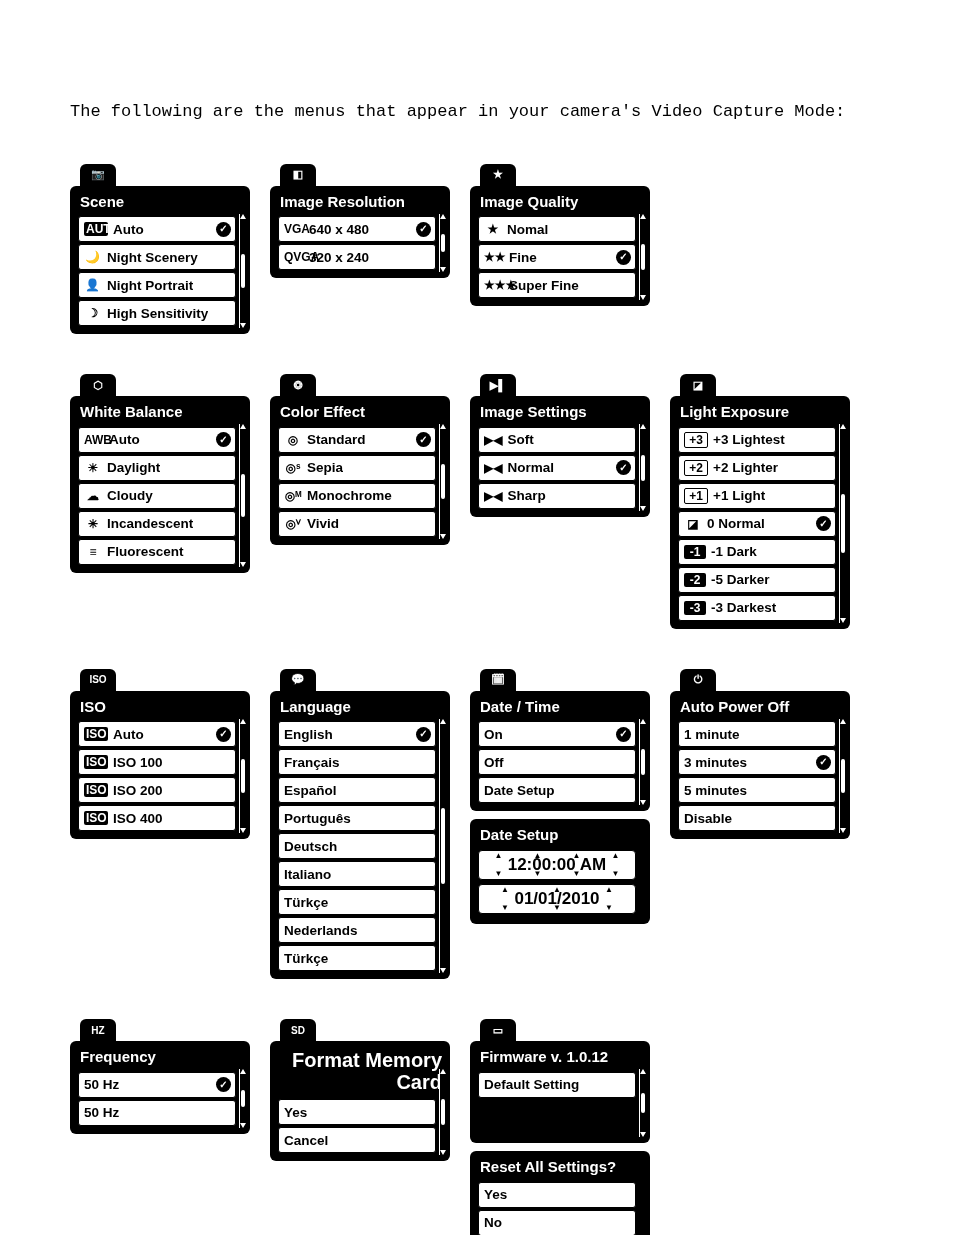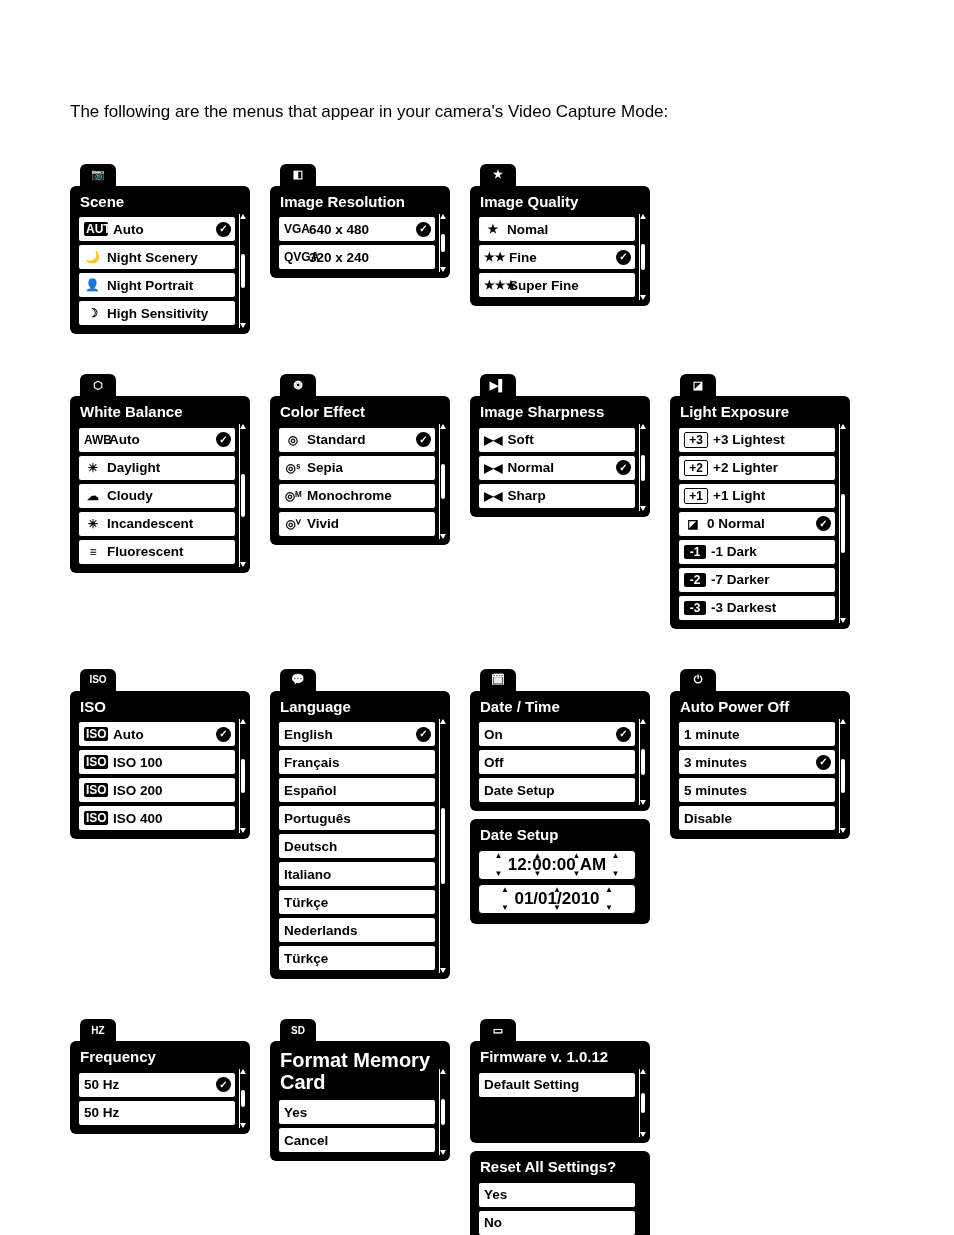--- a/index.html
+++ b/index.html
@@ -14,20 +14,21 @@
     min-height: 1235px;
     margin: 0 auto;
     box-sizing: border-box;
     padding: 100px 70px 60px 70px;
     background: #fff;
   }
   .intro {
     font-size: 17px;
     line-height: 1.4;
     margin: 0 0 40px 0;
+    font-family: Liberation Mono, monospace;
   }
 
   .grid {
     display: grid;
     grid-template-columns: repeat(4, 190px);
     row-gap: 40px;
     column-gap: 10px;
     align-items: start;
   }
   
@@ -64,20 +65,21 @@
   }
   .menu-title {
     color: #fff;
     font-weight: bold;
     font-size: 15px;
     padding: 2px 4px 6px 2px;
     line-height: 1.1;
     display: flex;
     align-items: center;
     justify-content: space-between;
+    text-align: right;
   }
   .menu-items {
     display: block;
     padding-right: 10px;
   }
   .menu-item {
     background: #fff;
     color: #000;
     font-size: 13.5px;
     font-weight: bold;
@@ -390,21 +392,21 @@
               <span class="arrow down"></span>
           </div>
         </div>
       </div>
     </div>
 
     <div class="col3">
       <div class="menu">
         <div class="menu-tab">▶▌</div>
         <div class="menu-body">
-          <div class="menu-title">Image Sharpness</div>
+          <div class="menu-title">Image Settings</div>
           <div class="menu-items">
               <div class="menu-item">
                 <span class="item-left">
                   <span class="item-icon ">▶◀</span>
                   <span class="item-label">Soft</span>
                 </span>
               </div>
               <div class="menu-item">
                 <span class="item-left">
                   <span class="item-icon ">▶◀</span>
@@ -461,21 +463,21 @@
               </div>
               <div class="menu-item">
                 <span class="item-left">
                   <span class="item-icon icon-badge">-1</span>
                   <span class="item-label">-1 Dark</span>
                 </span>
               </div>
               <div class="menu-item">
                 <span class="item-left">
                   <span class="item-icon icon-badge">-2</span>
-                  <span class="item-label">-7 Darker</span>
+                  <span class="item-label">-5 Darker</span>
                 </span>
               </div>
               <div class="menu-item">
                 <span class="item-left">
                   <span class="item-icon icon-badge">-3</span>
                   <span class="item-label">-3 Darkest</span>
                 </span>
               </div>
             </div>
           <div class="scroll-rail">

